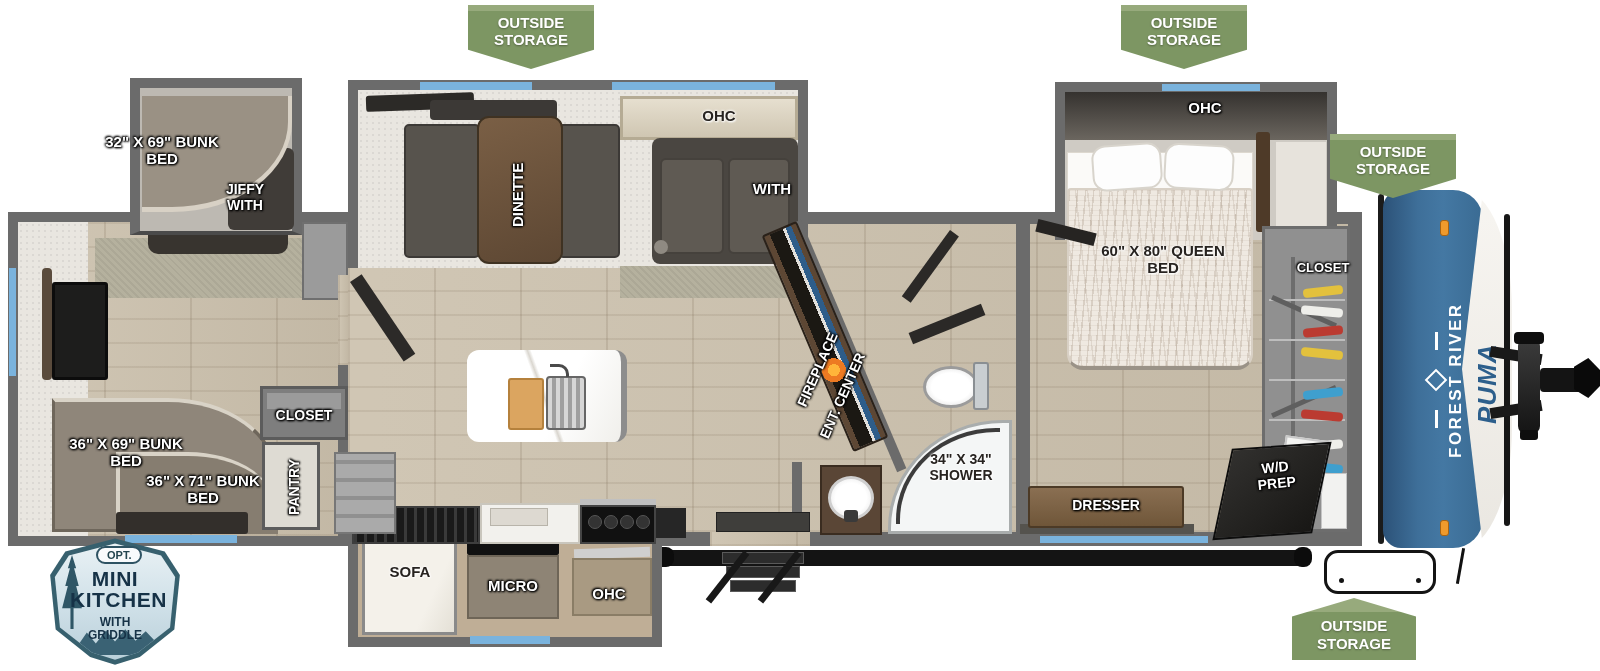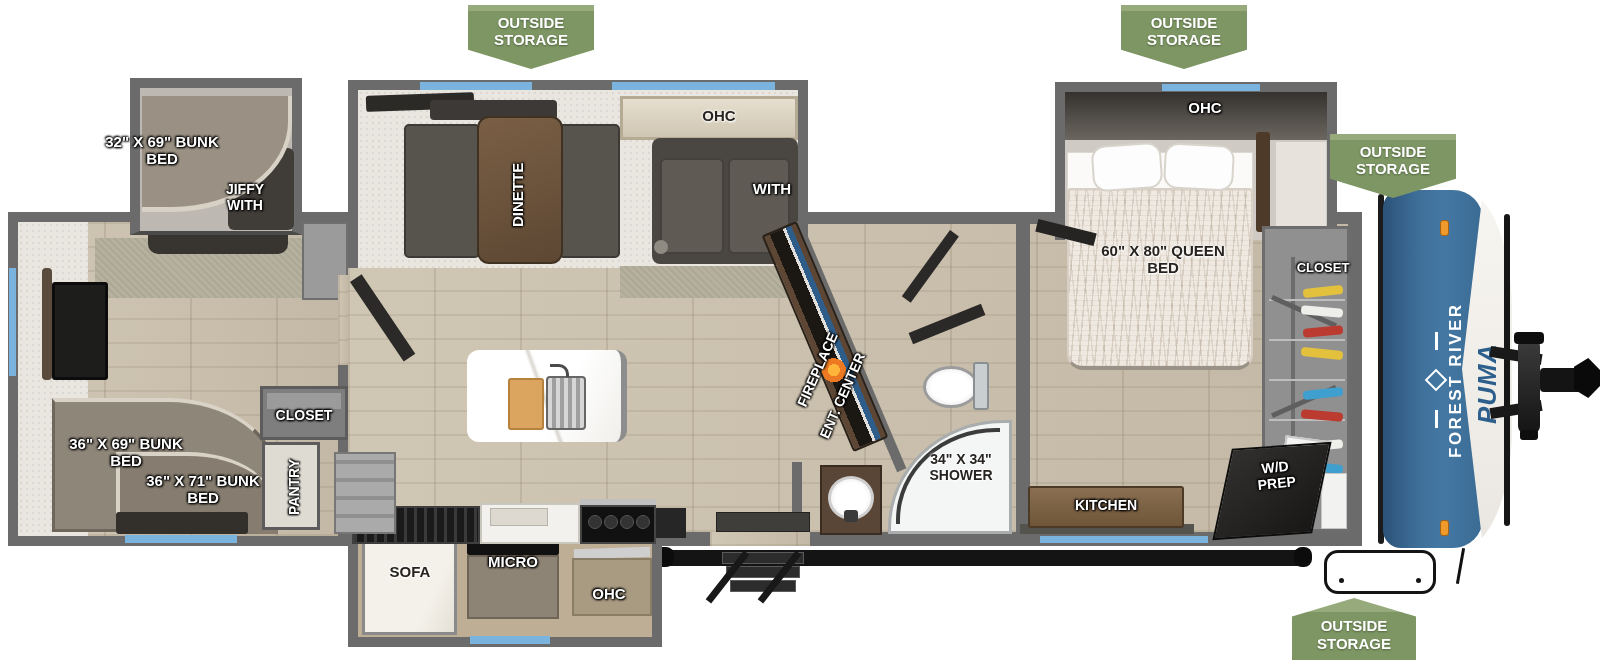--- a/index.html
+++ b/index.html
@@ -141,21 +141,21 @@
     <div class="abs" style="left:6px;top:0;width:7px;height:62px;background:#181818;transform:rotate(38deg);"></div>
     <div class="abs" style="left:58px;top:0;width:7px;height:62px;background:#181818;transform:rotate(38deg);"></div>
   </div>
 
   <div class="abs" style="left:348px;top:518px;width:314px;height:129px;border:10px solid #6b6b6b;border-top:none;box-sizing:border-box;background:#bfae96;"></div>
   <div class="abs" style="left:470px;top:636px;width:80px;height:8px;background:#7ab3dd;"></div>
   <div class="abs" style="left:362px;top:540px;width:95px;height:95px;background:linear-gradient(115deg,#f4f1ea 70%,#e4e0d6);border:3px solid #8a8a8a;box-sizing:border-box;"></div>
   <div class="lbl lbl-dark" style="left:368px;top:564px;width:84px;font-size:15px;">SOFA</div>
   <div class="abs" style="left:467px;top:542px;width:92px;height:13px;background:#111;border-radius:2px;"></div>
   <div class="abs" style="left:467px;top:555px;width:92px;height:64px;background:#8e8475;border:2px solid #6e6557;box-sizing:border-box;"></div>
-  <div class="lbl" style="left:472px;top:554px;width:82px;font-size:15px;">MICRO</div>
+  <div class="lbl" style="left:472px;top:578px;width:82px;font-size:15px;">MICRO</div>
   <div class="abs" style="left:574px;top:548px;width:76px;height:10px;background:#cfcfcf;transform:rotate(-2deg);"></div>
   <div class="abs" style="left:572px;top:558px;width:80px;height:58px;background:#a99a82;border:2px solid #8a7d66;box-sizing:border-box;"></div>
   <div class="lbl" style="left:574px;top:586px;width:70px;font-size:15px;">OHC</div>
 
   <div class="abs" style="left:352px;top:506px;width:128px;height:38px;background:repeating-linear-gradient(90deg,#3a3a3a 0 3px,#1a1a1a 3px 10px);border:2px solid #3e3e3e;box-sizing:border-box;"></div>
   <div class="abs" style="left:344px;top:514px;width:8px;height:10px;background:#888;border-radius:2px;"></div>
   <div class="abs" style="left:480px;top:503px;width:100px;height:41px;background:#f2f1ed;border:2px solid #c9c6bd;box-sizing:border-box;"></div>
   <div class="abs" style="left:490px;top:508px;width:58px;height:18px;background:#ddd9d1;border:1px solid #b8b4aa;box-sizing:border-box;"></div>
   <div class="abs" style="left:580px;top:499px;width:76px;height:6px;background:#c0c0c0;"></div>
   <div class="abs" style="left:580px;top:505px;width:76px;height:39px;background:#111;border:2px solid #444;box-sizing:border-box;">
@@ -205,21 +205,21 @@
     <div class="abs" style="left:56px;top:244px;width:26px;height:56px;background:#f2f2f0;border:1px solid #c5c5c5;box-sizing:border-box;"></div>
   </div>
   <div class="lbl" style="left:1294px;top:261px;width:58px;font-size:13px;">CLOSET</div>
 
   <div class="abs" style="left:1282px;top:438px;width:44px;height:52px;background:#f4f4f2;border:2px solid #c9c9c9;transform:rotate(8deg);box-sizing:border-box;"></div>
   <div class="abs" style="left:1222px;top:446px;width:100px;height:90px;background:linear-gradient(135deg,#31302e,#181715);border:2px solid #0d0d0d;transform:rotate(-4deg) skewX(-16deg);box-sizing:border-box;"></div>
   <div class="lbl" style="left:1248px;top:460px;width:56px;font-size:14px;transform:rotate(-6deg);">W/D PREP</div>
 
   <div class="abs" style="left:1020px;top:524px;width:174px;height:10px;background:#55534e;"></div>
   <div class="abs" style="left:1028px;top:486px;width:156px;height:42px;background:linear-gradient(#8a6f52,#6f5639);border:2px solid #4c3a26;border-radius:3px;box-sizing:border-box;"></div>
-  <div class="lbl" style="left:1068px;top:498px;width:76px;font-size:14px;">KITCHEN</div>
+  <div class="lbl" style="left:1068px;top:498px;width:76px;font-size:14px;">DRESSER</div>
 
   <div class="abs" style="left:1378px;top:194px;width:6px;height:350px;background:#1b1b1b;border-radius:3px;"></div>
   <div class="abs" style="left:1383px;top:190px;width:100px;height:358px;background:linear-gradient(90deg,#2c5278,#3e6f99 35%,#4478a3 60%,#3a6b93);border-radius:18px 30px 30px 18px;"></div>
   <div class="abs" style="left:1462px;top:190px;width:50px;height:358px;background:linear-gradient(180deg,#f7f5f1,#eae7e1);border-radius:0 74px 74px 0 / 0 179px 179px 0;clip-path:polygon(0 50%,42% 0,100% 0,100% 100%,42% 100%);"></div>
   <div class="abs" style="left:1504px;top:214px;width:6px;height:312px;background:#161616;border-radius:3px;"></div>
   <div class="abs" style="left:1440px;top:220px;width:9px;height:16px;background:#ef9a2c;border:1px solid #a86312;border-radius:3px;box-sizing:border-box;"></div>
   <div class="abs" style="left:1440px;top:520px;width:9px;height:16px;background:#ef9a2c;border:1px solid #a86312;border-radius:3px;box-sizing:border-box;"></div>
   <div class="abs" style="left:1428px;top:300px;width:16px;height:160px;display:flex;flex-direction:column;align-items:center;justify-content:center;gap:22px;">
     <div style="width:3px;height:18px;background:#fff;"></div>
     <div style="width:12px;height:12px;border:2px solid #fff;transform:rotate(45deg);"></div>
@@ -246,14 +246,24 @@
   <div class="badge" style="left:1121px;top:5px;width:126px;height:64px;">
       <span>OUTSIDE STORAGE</span>
     </div>
   <div class="badge" style="left:1330px;top:134px;width:126px;height:64px;">
       <span>OUTSIDE STORAGE</span>
     </div>
   <div class="badge badge-up" style="left:1292px;top:598px;width:124px;height:62px;">
       <span>OUTSIDE STORAGE</span>
     </div>
 
+  <div class="abs" style="left:46px;top:536px;width:138px;height:130px;">
+    <div class="abs" style="left:0;top:0;width:138px;height:130px;background:#37606e;clip-path:polygon(50% 2%,86% 12%,97% 30%,93% 72%,68% 93%,50% 99%,32% 93%,7% 72%,3% 30%,14% 12%);"></div>
+    <div class="abs" style="left:5px;top:5px;width:128px;height:120px;background:linear-gradient(#eaf2f5 0%,#cfe0e8 55%,#b9cfd9 100%);clip-path:polygon(50% 2%,86% 12%,97% 30%,93% 72%,68% 93%,50% 99%,32% 93%,7% 72%,3% 30%,14% 12%);">
+      <div class="abs" style="left:0;bottom:6px;width:128px;height:34px;background:#3a6274;clip-path:polygon(0 100%,0 60%,8% 78%,14% 42%,21% 72%,28% 34%,35% 66%,43% 28%,50% 60%,58% 24%,66% 58%,74% 30%,82% 62%,90% 40%,100% 66%,100% 100%);"></div>
+      <div class="abs" style="left:8px;top:14px;width:26px;height:74px;background:#2f5666;clip-path:polygon(50% 0,66% 18%,58% 18%,76% 42%,66% 42%,88% 72%,56% 72%,56% 100%,44% 100%,44% 72%,12% 72%,34% 42%,24% 42%,42% 18%,34% 18%);"></div>
+    </div>
+    <div class="abs" style="left:50px;top:10px;padding:1px 9px;border:2px solid #2e5363;border-radius:10px;background:rgba(255,255,255,.75);color:#23454f;font-weight:bold;font-size:11px;">OPT.</div>
+    <div class="abs" style="left:24px;top:32px;width:90px;text-align:center;color:#163247;font-weight:800;font-size:21px;line-height:1.0;letter-spacing:.5px;">MINI KITCHEN</div>
+    <div class="abs" style="left:34px;top:80px;width:70px;text-align:center;color:#163247;font-weight:bold;font-size:12px;line-height:1.1;">WITH GRIDDLE</div>
+  </div>
 
 </div>
 
 </body></html>

